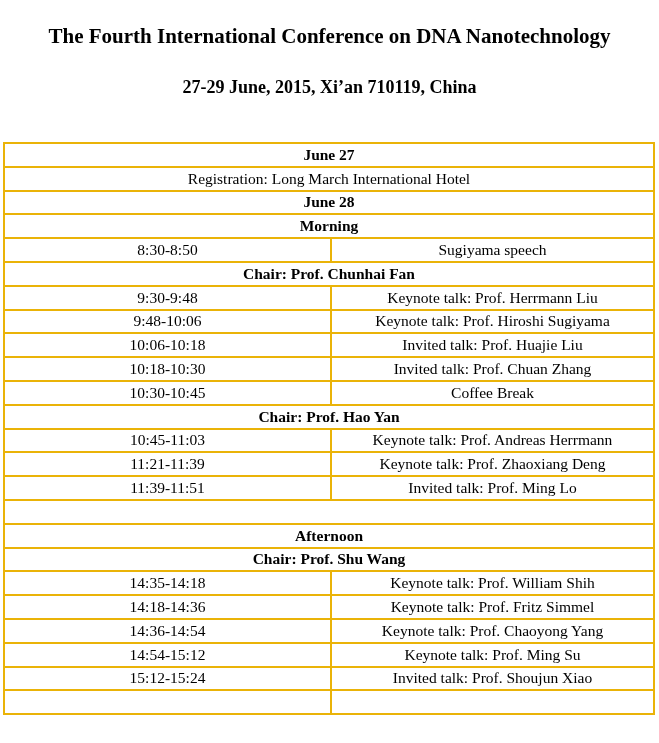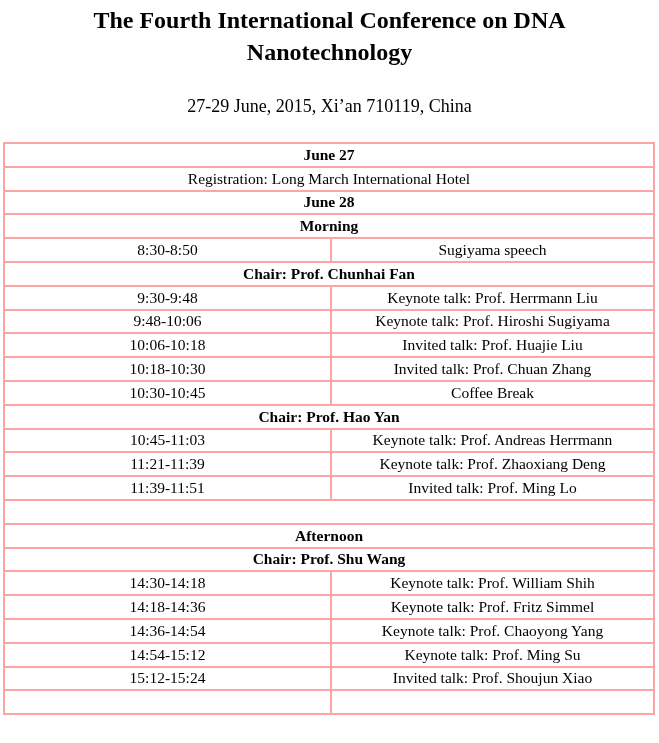--- a/index.html
+++ b/index.html
@@ -11,45 +11,45 @@
   .page {
     position: relative;
     width: 659px;
     height: 743px;
     background: #ffffff;
     color: #000000;
     font-family: "Liberation Serif", "DejaVu Serif", serif;
     overflow: hidden;
   }
   .title {
-    margin: 4px auto 0 auto;
+    margin: 22px auto 0 auto;
     max-width: 575px;
     text-align: center;
-    font-size: 24px;
+    font-size: 21px;
     font-weight: bold;
     line-height: 1.35;
   }
   .subtitle {
     margin: 27px auto 0 auto;
     text-align: center;
     font-size: 18px;
-    font-weight: normal;
+    font-weight: bold;
     line-height: 1.2;
   }
   table.schedule {
     position: absolute;
     left: 3px;
     top: 142px;
     width: 650px;
     border-collapse: collapse;
     table-layout: fixed;
     font-size: 15.5px;
   }
   table.schedule td {
-    border: 2px solid #fca5a5;
+    border: 2px solid #eab308;
     height: 21.8px;
     padding: 0 4px;
     text-align: center;
     vertical-align: middle;
     white-space: nowrap;
     overflow: hidden;
   }
   table.schedule td.bold {
     font-weight: bold;
   }
@@ -125,21 +125,21 @@
         <tr>
           <td colspan="2"></td>
         </tr>
         <tr>
           <td colspan="2" class="bold">Afternoon</td>
         </tr>
         <tr>
           <td colspan="2" class="bold">Chair: Prof. Shu Wang</td>
         </tr>
         <tr>
-          <td>14:30-14:18</td>
+          <td>14:35-14:18</td>
           <td>Keynote talk: Prof. William Shih</td>
         </tr>
         <tr>
           <td>14:18-14:36</td>
           <td>Keynote talk: Prof. Fritz Simmel</td>
         </tr>
         <tr>
           <td>14:36-14:54</td>
           <td>Keynote talk: Prof. Chaoyong Yang</td>
         </tr>

